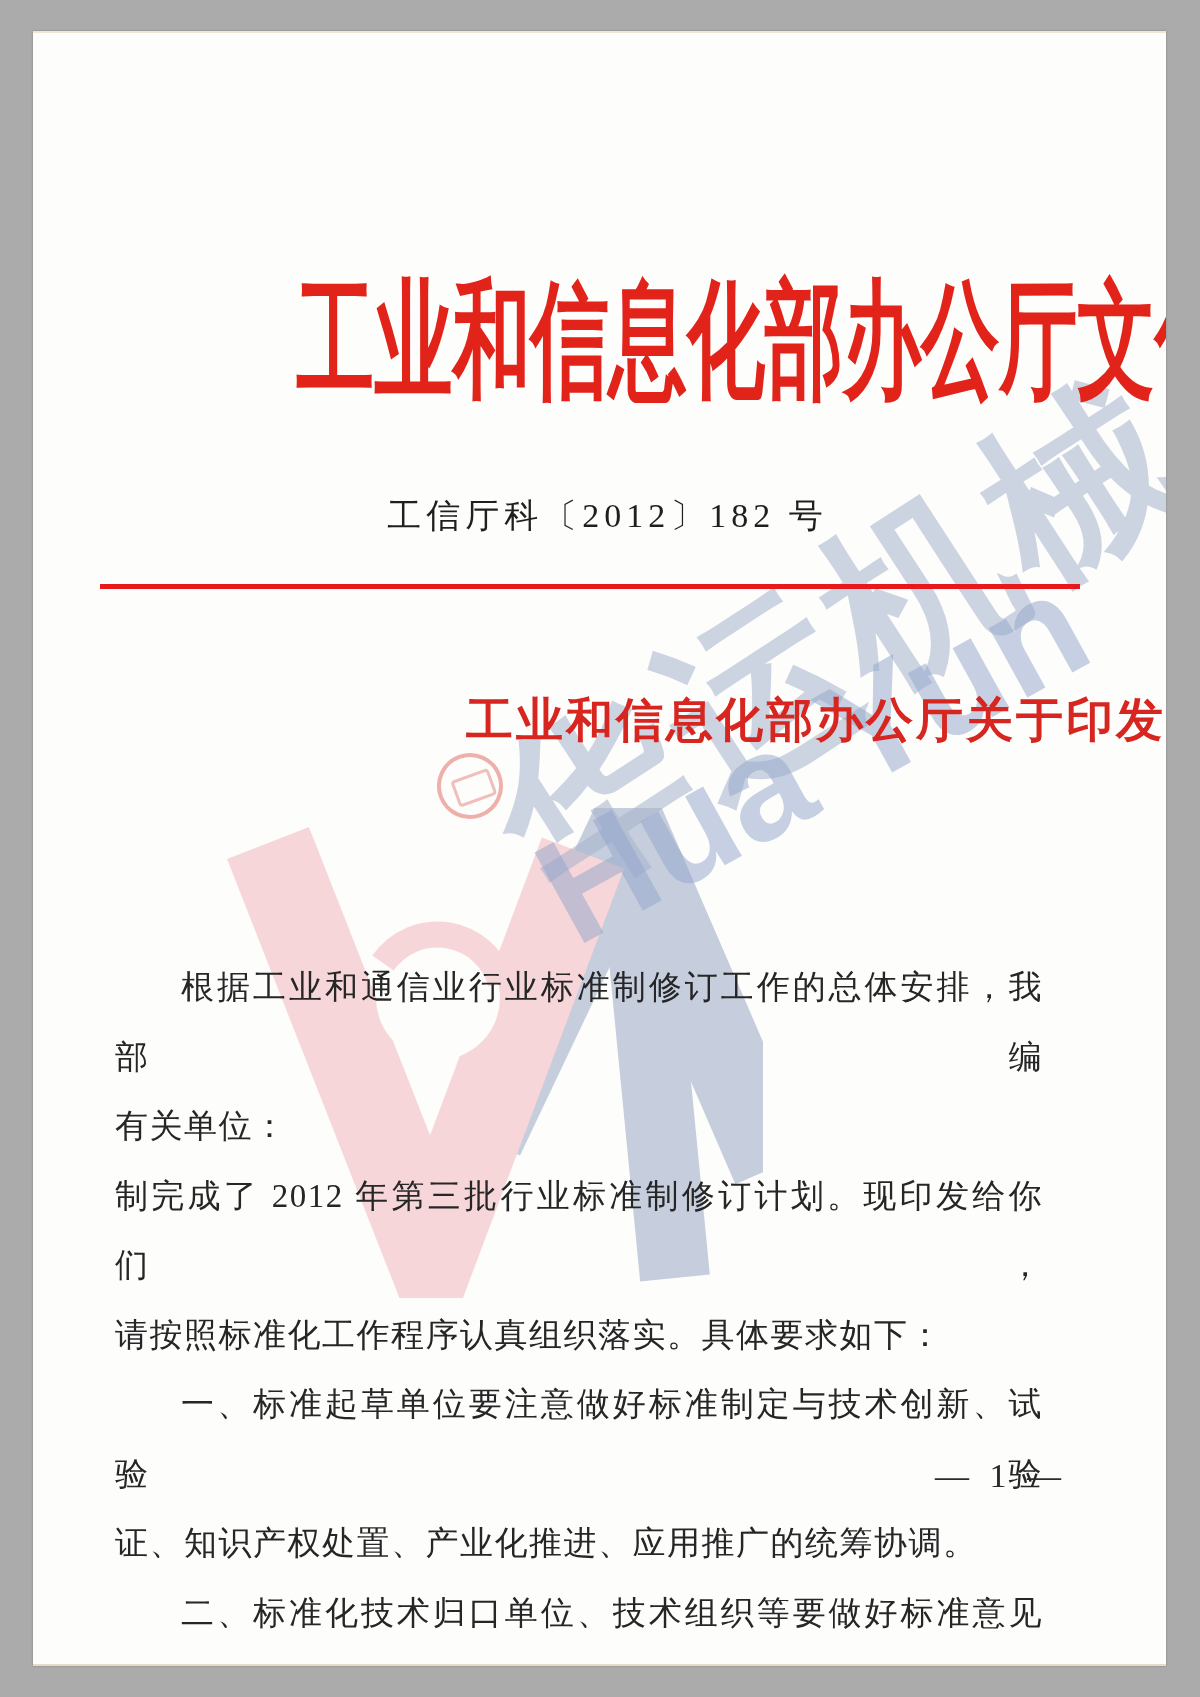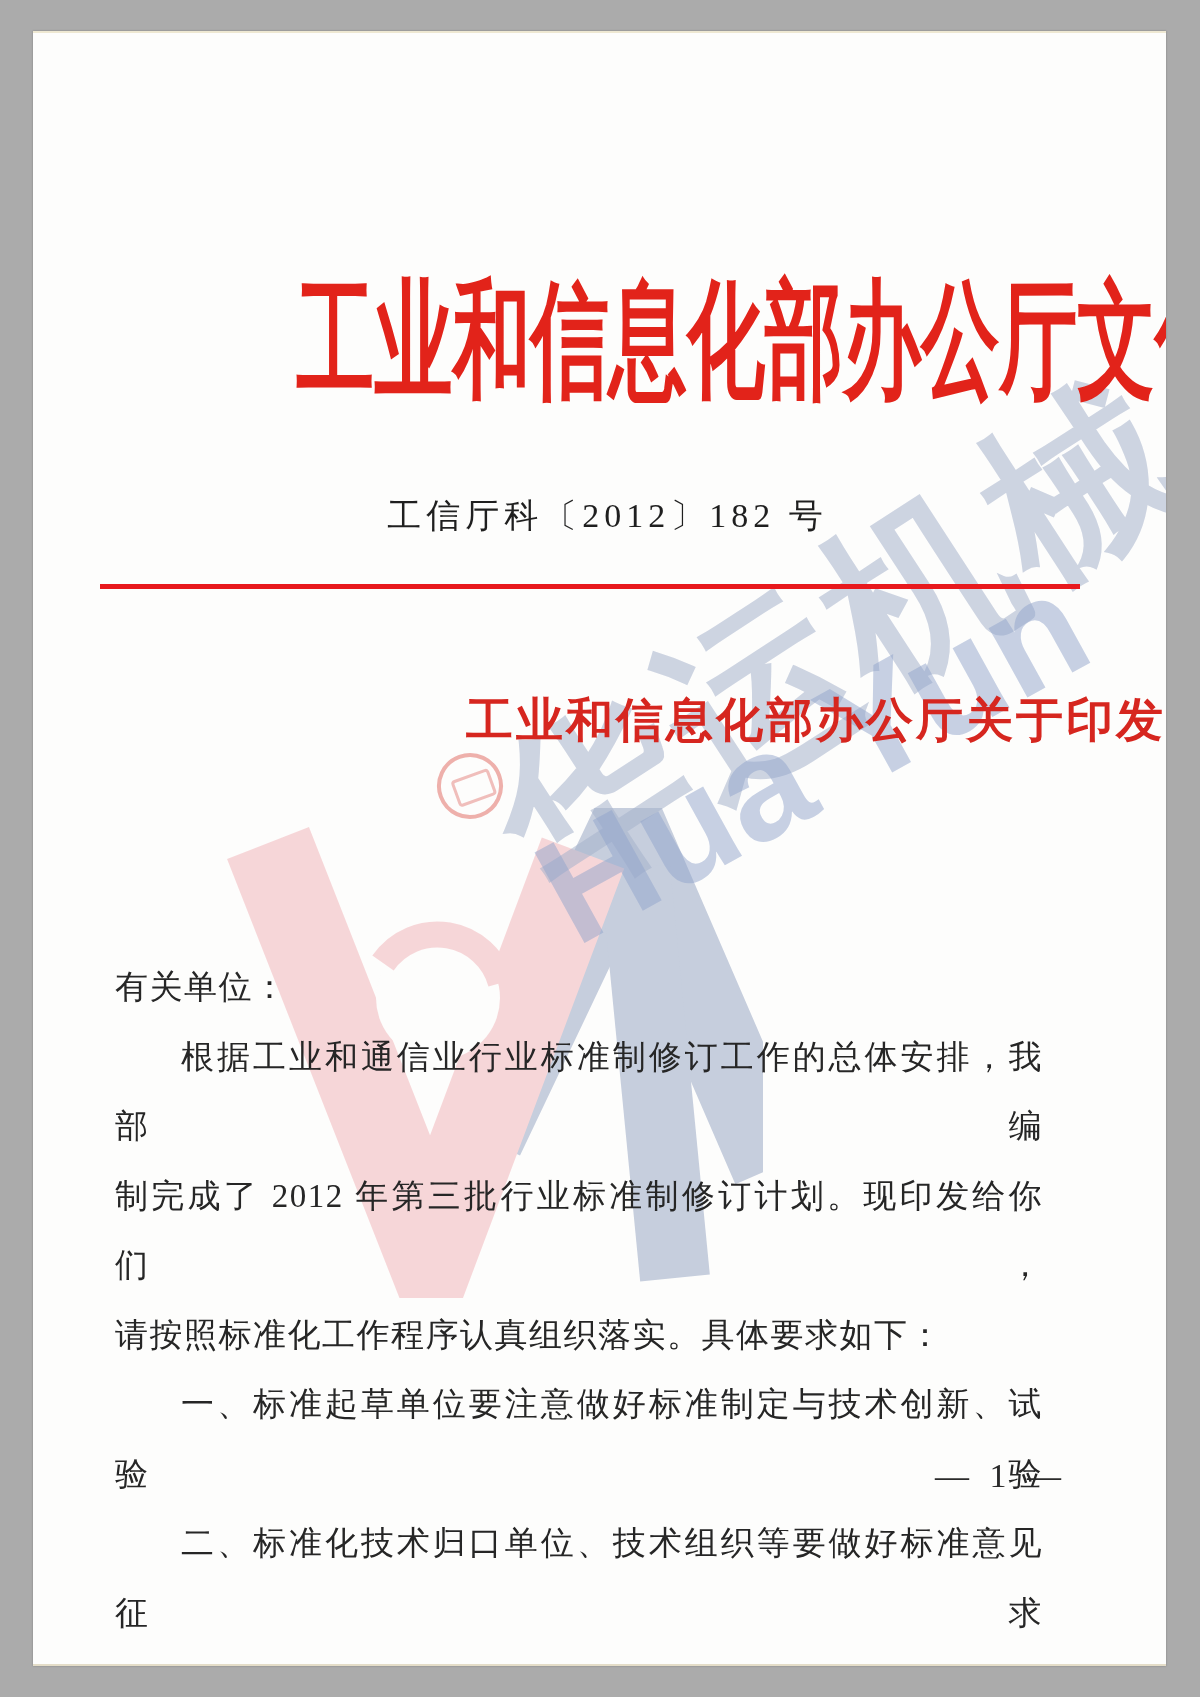--- a/index.html
+++ b/index.html
@@ -127,24 +127,25 @@
 
     <div class="doc-number">工信厅科〔2012〕182 号</div>
 
     <div class="red-rule"></div>
 
     <div class="doc-title">
       <div class="t-line">工业和信息化部办公厅关于印发</div>
     </div>
 
     <div class="body-block">
+      <div class="line j ind">根据工业和通信业行业标准制修订工作的总体安排，我部编</div>
       <div class="line">有关单位：</div>
-      <div class="line j ind">根据工业和通信业行业标准制修订工作的总体安排，我部编</div>
       <div class="line j">制完成了 2012 年第三批行业标准制修订计划。现印发给你们，</div>
       <div class="line">请按照标准化工作程序认真组织落实。具体要求如下：</div>
       <div class="line j ind">一、标准起草单位要注意做好标准制定与技术创新、试验验</div>
+      <div class="line">证、知识产权处置、产业化推进、应用推广的统筹协调。</div>
       <div class="line j ind">二、标准化技术归口单位、技术组织等要做好标准意见征求</div>
 
     </div>
 
     <div class="page-number">— 1 —</div>
   </div>
 </div>
 
 </body></html>

